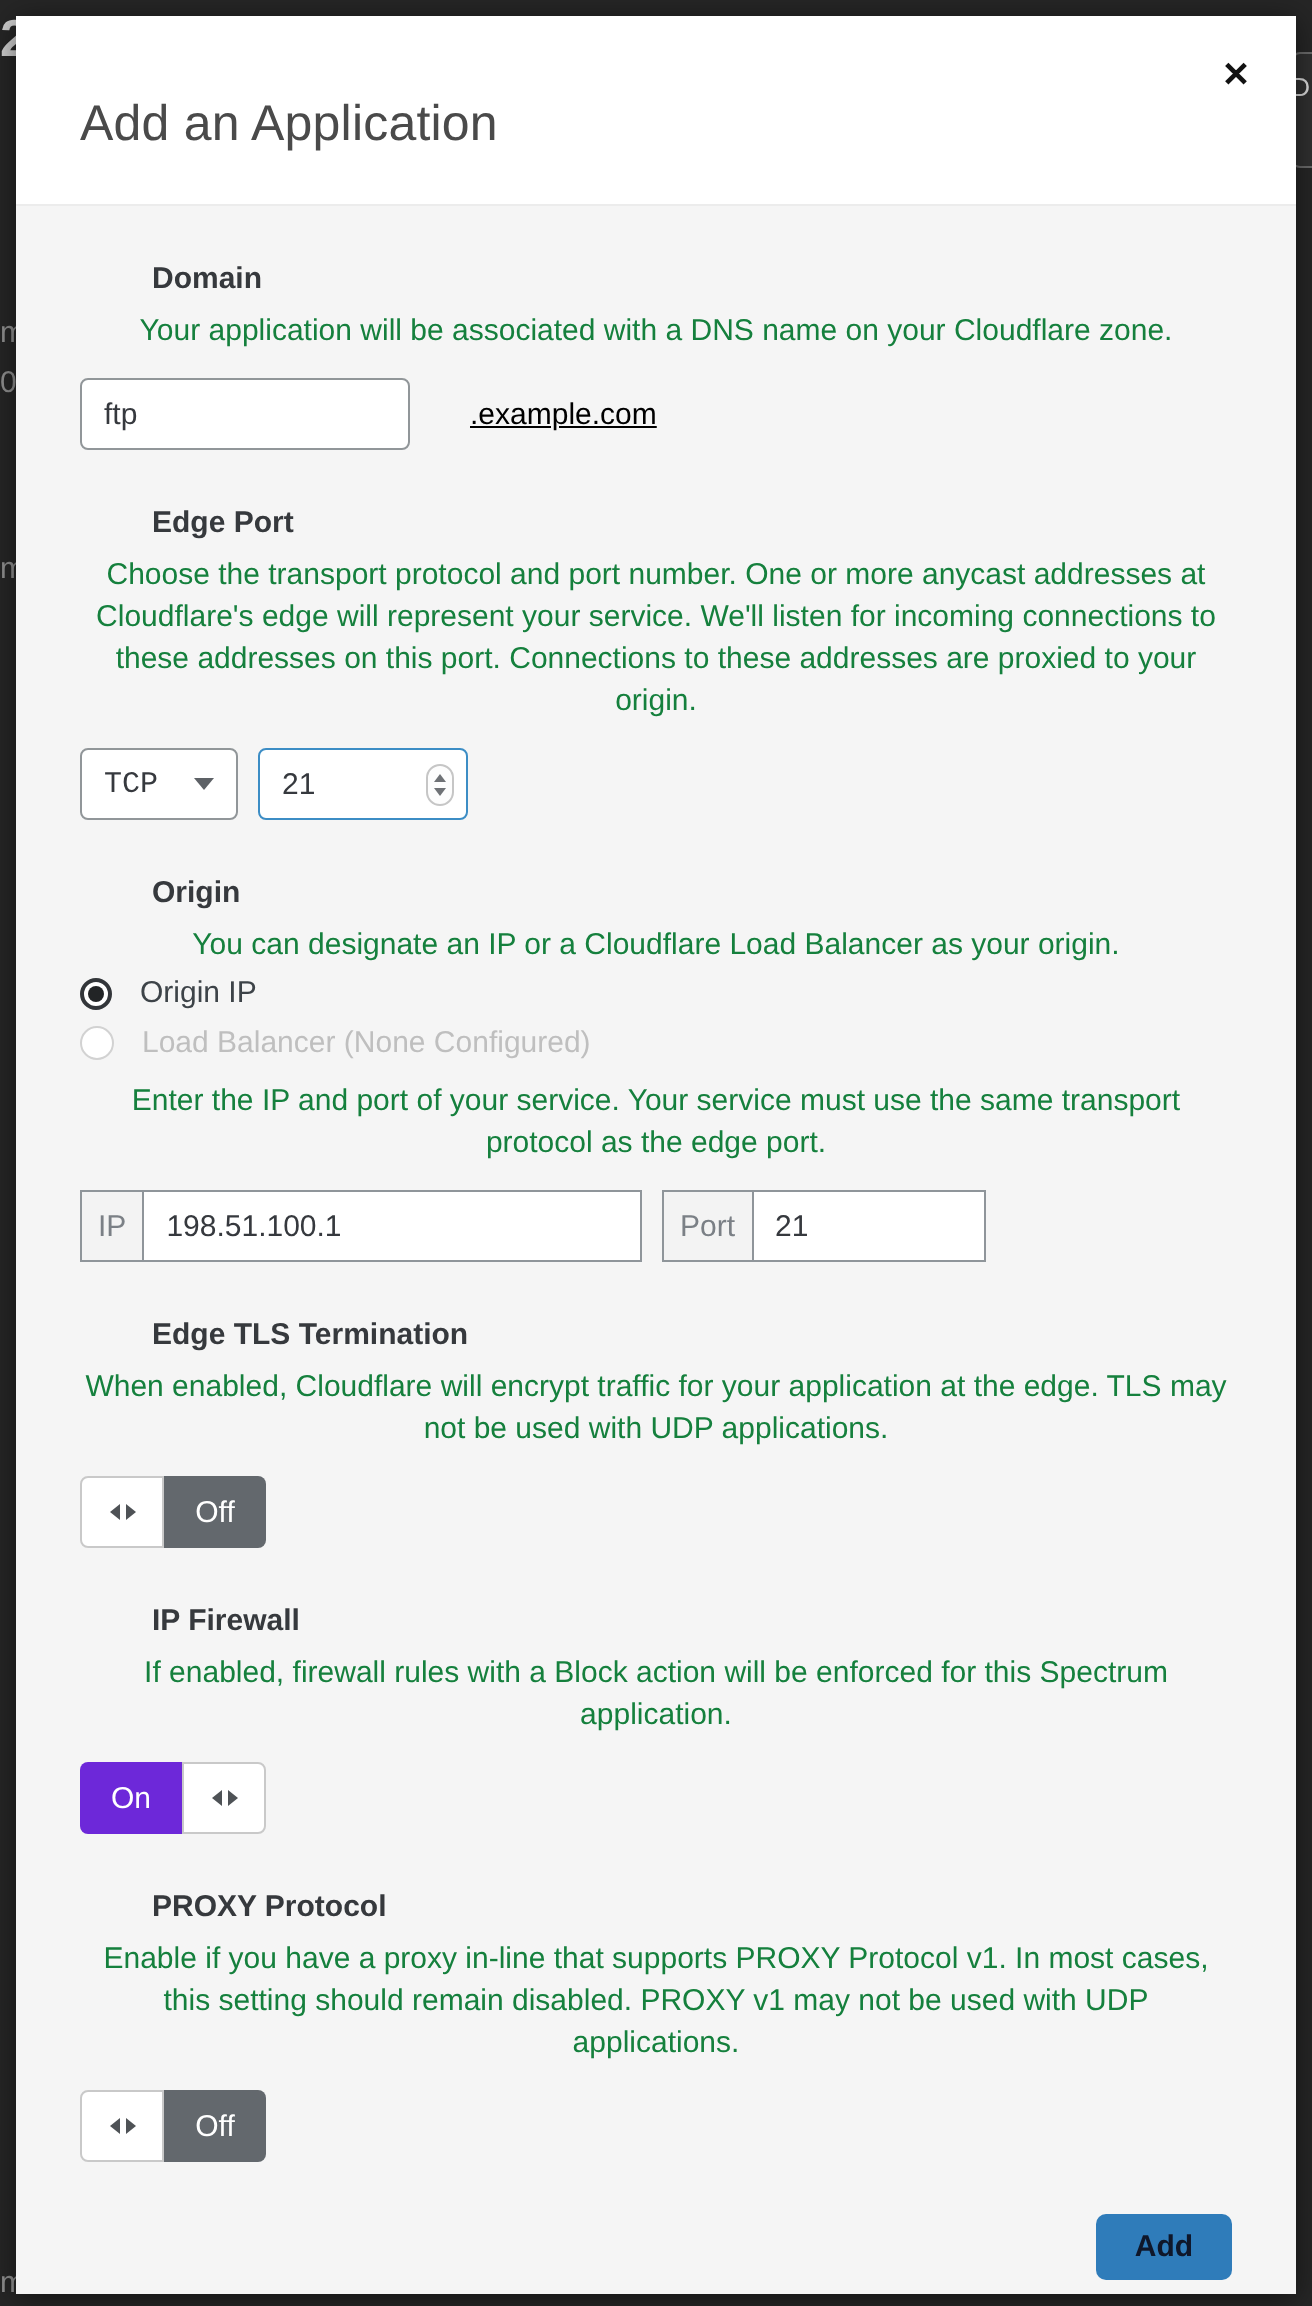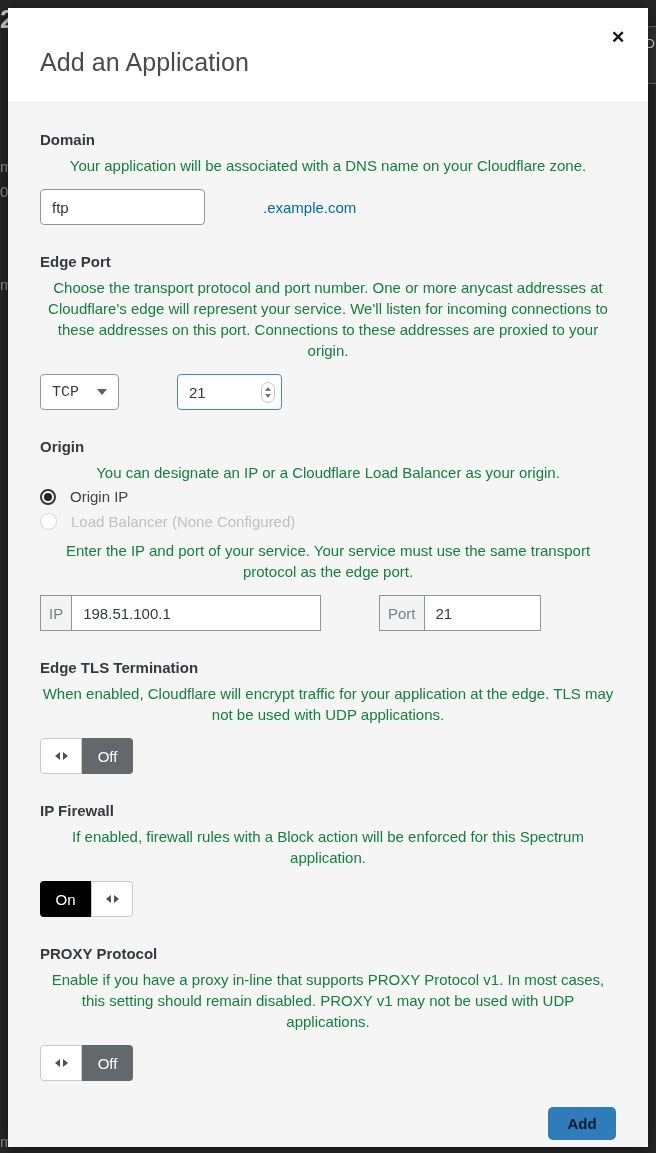--- a/index.html
+++ b/index.html
@@ -31,31 +31,31 @@
   .modal-title { font-size: 25px; font-weight: 400; color: #4a4a4a; letter-spacing: .1px; }
   .close-btn {
     position: absolute; top: 18px; right: 18px; width: 24px; height: 24px;
     background: none; border: none; font-size: 17px; font-weight: 700; color: #121212;
     cursor: pointer; line-height: 24px; text-align: center;
   }
 
   .modal-body { flex: 1; padding: 26px 32px 30px 32px; font-size: 15px; line-height: 21px; }
 
   .section { margin-bottom: 26px; }
-  .section h3 { font-size: 15px; font-weight: 700; color: #36393d; margin-bottom: 5px; line-height: 21px; }
+  .section h3 { font-size: 15px; font-weight: 700; color: #36393d; margin-bottom: 5px; line-height: 21px; margin-left: 36px; }
   .section p  { color: #15803d; margin-bottom: 13px; text-align: center; }
 
   
-  .row { display: flex; align-items: center; gap: 48px; }
+  .row { display: flex; align-items: center; }
   .text-input {
     height: 36px; border: 1px solid #919699; border-radius: 4px; background: #fff;
     font-family: inherit; font-size: 15px; color: #36393e; padding: 0 11px; outline: none;
   }
   .domain-input { width: 165px; }
-  .suffix { margin-left: 10px; color: #0369a1; }
+  .suffix { margin-left: 30px; color: #000000; text-decoration: underline; }
 
   
   .select {
     width: 79px; height: 36px; border: 1px solid #919699; border-radius: 4px; background: #fff;
     display: flex; align-items: center; padding: 0 11px; cursor: pointer; color: #36393e; font-family: Liberation Mono, monospace;
   }
   .select .caret {
     margin-left: auto; width: 0; height: 0;
     border-left: 5px solid transparent; border-right: 5px solid transparent;
     border-top: 6px solid #5d6166;
@@ -103,21 +103,21 @@
   .toggle { display: inline-flex; height: 36px; cursor: pointer; border-radius: 4px; }
   .toggle-handle {
     width: 42px; background: #fff; border: 1px solid #c9c9c9;
     display: flex; align-items: center; justify-content: center; gap: 3px;
   }
   .toggle-label {
     width: 51px; color: #fff; display: flex; align-items: center; justify-content: center;
   }
   .toggle.off .toggle-handle { border-radius: 4px 0 0 4px; }
   .toggle.off .toggle-label  { background: #63686d; border-radius: 0 4px 4px 0; }
-  .toggle.on  .toggle-label  { background: #000000; border-radius: 4px 0 0 4px; }
+  .toggle.on  .toggle-label  { background: #6d28d9; border-radius: 4px 0 0 4px; }
   .toggle.on  .toggle-handle { border-radius: 0 4px 4px 0; }
   .tri-l { width:0;height:0;border-top:4px solid transparent;border-bottom:4px solid transparent;border-right:5px solid #4e5256; }
   .tri-r { width:0;height:0;border-top:4px solid transparent;border-bottom:4px solid transparent;border-left:5px solid #4e5256; }
 
   
   .footer-row { display: flex; justify-content: flex-end; margin-top: 8px; }
   .add-btn {
     background: #2f7cba; color: #0f172a; border: none; border-radius: 5px;
     width: 68px; height: 33px; font-family: inherit; font-size: 15px; font-weight: 700; cursor: pointer;
   }

